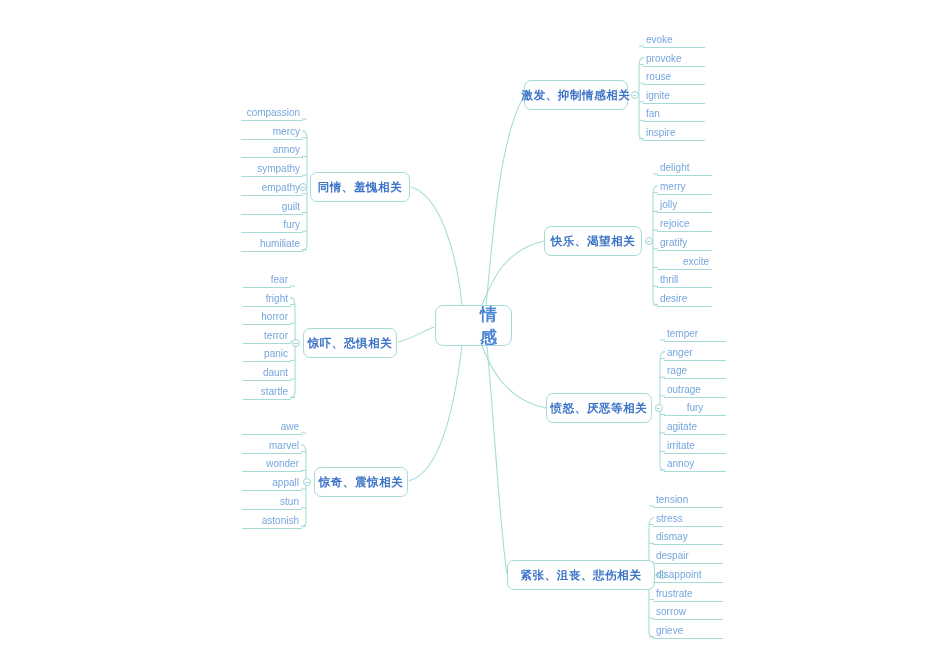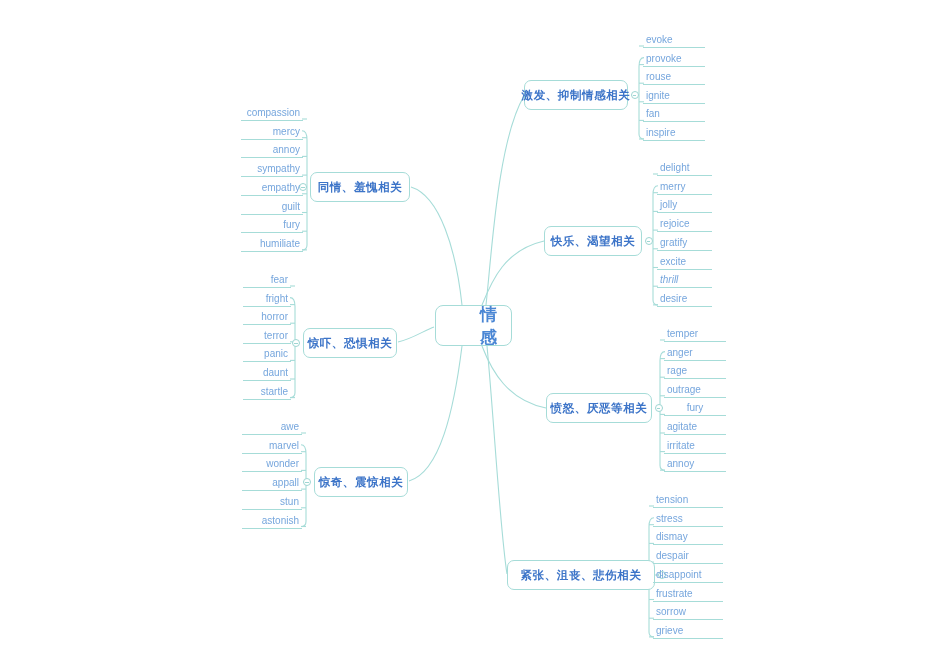--- a/index.html
+++ b/index.html
@@ -145,22 +145,22 @@
     <div class="leaf right" style="left: 643px; top: 126px; min-width: 62px;">inspire</div>
     <div class="branch-node" style="left: 544px; top: 226px; width: 98px; height: 30px;">
       <span>快乐、渴望相关</span>
     </div>
     <div class="toggle" style="left: 644.5px; top: 237px;"></div>
     <div class="leaf right" style="left: 657px; top: 161px; min-width: 55px;">delight</div>
     <div class="leaf right" style="left: 657px; top: 179.7px; min-width: 55px;">merry</div>
     <div class="leaf right" style="left: 657px; top: 198.4px; min-width: 55px;">jolly</div>
     <div class="leaf right" style="left: 657px; top: 217.1px; min-width: 55px;">rejoice</div>
     <div class="leaf right" style="left: 657px; top: 235.8px; min-width: 55px;">gratify</div>
-    <div class="leaf right" style="left: 657px; top: 254.5px; min-width: 55px;">excite</div>
-    <div class="leaf right" style="left: 657px; top: 273.2px; min-width: 55px; font-style: italic;">thrill</div>
+    <div class="leaf right" style="left: 657px; top: 254.5px; min-width: 55px; text-align: right;">excite</div>
+    <div class="leaf right" style="left: 657px; top: 273.2px; min-width: 55px;">thrill</div>
     <div class="leaf right" style="left: 657px; top: 291.9px; min-width: 55px;">desire</div>
     <div class="branch-node" style="left: 546px; top: 393px; width: 106px; height: 30px;">
       <span>愤怒、厌恶等相关</span>
     </div>
     <div class="toggle" style="left: 654.5px; top: 404px;"></div>
     <div class="leaf right" style="left: 664px; top: 327px; min-width: 62px;">temper</div>
     <div class="leaf right" style="left: 664px; top: 345.6px; min-width: 62px;">anger</div>
     <div class="leaf right" style="left: 664px; top: 364.2px; min-width: 62px;">rage</div>
     <div class="leaf right" style="left: 664px; top: 382.8px; min-width: 62px;">outrage</div>
     <div class="leaf right" style="left: 664px; top: 401.4px; min-width: 62px; text-align: center;">fury</div>

